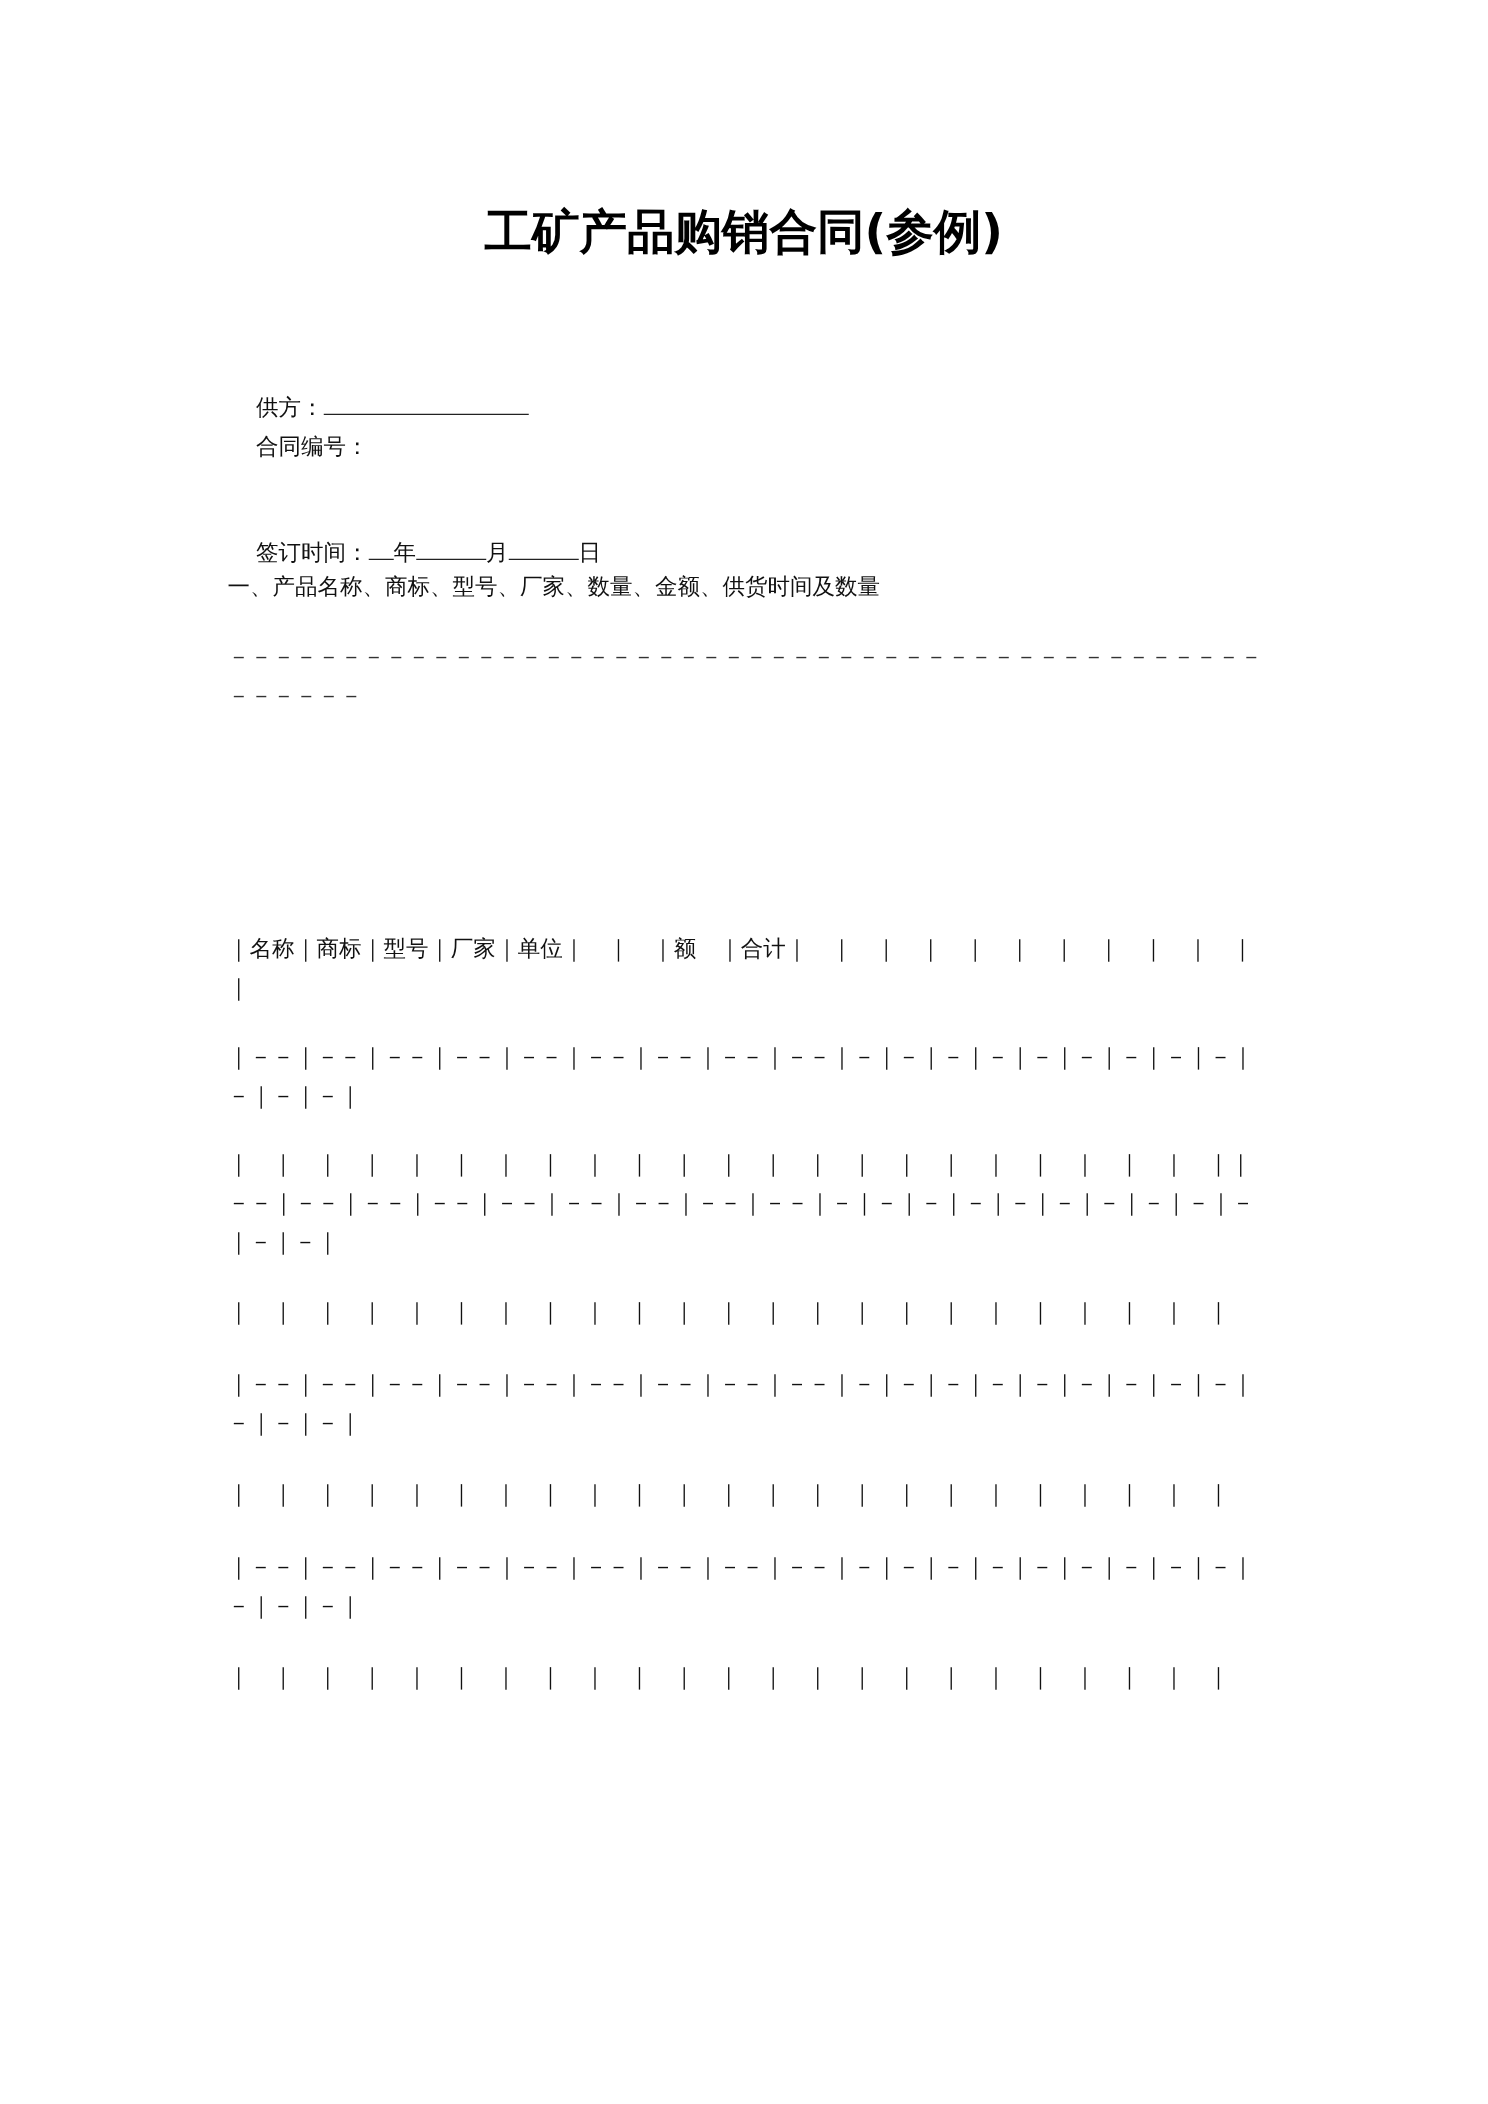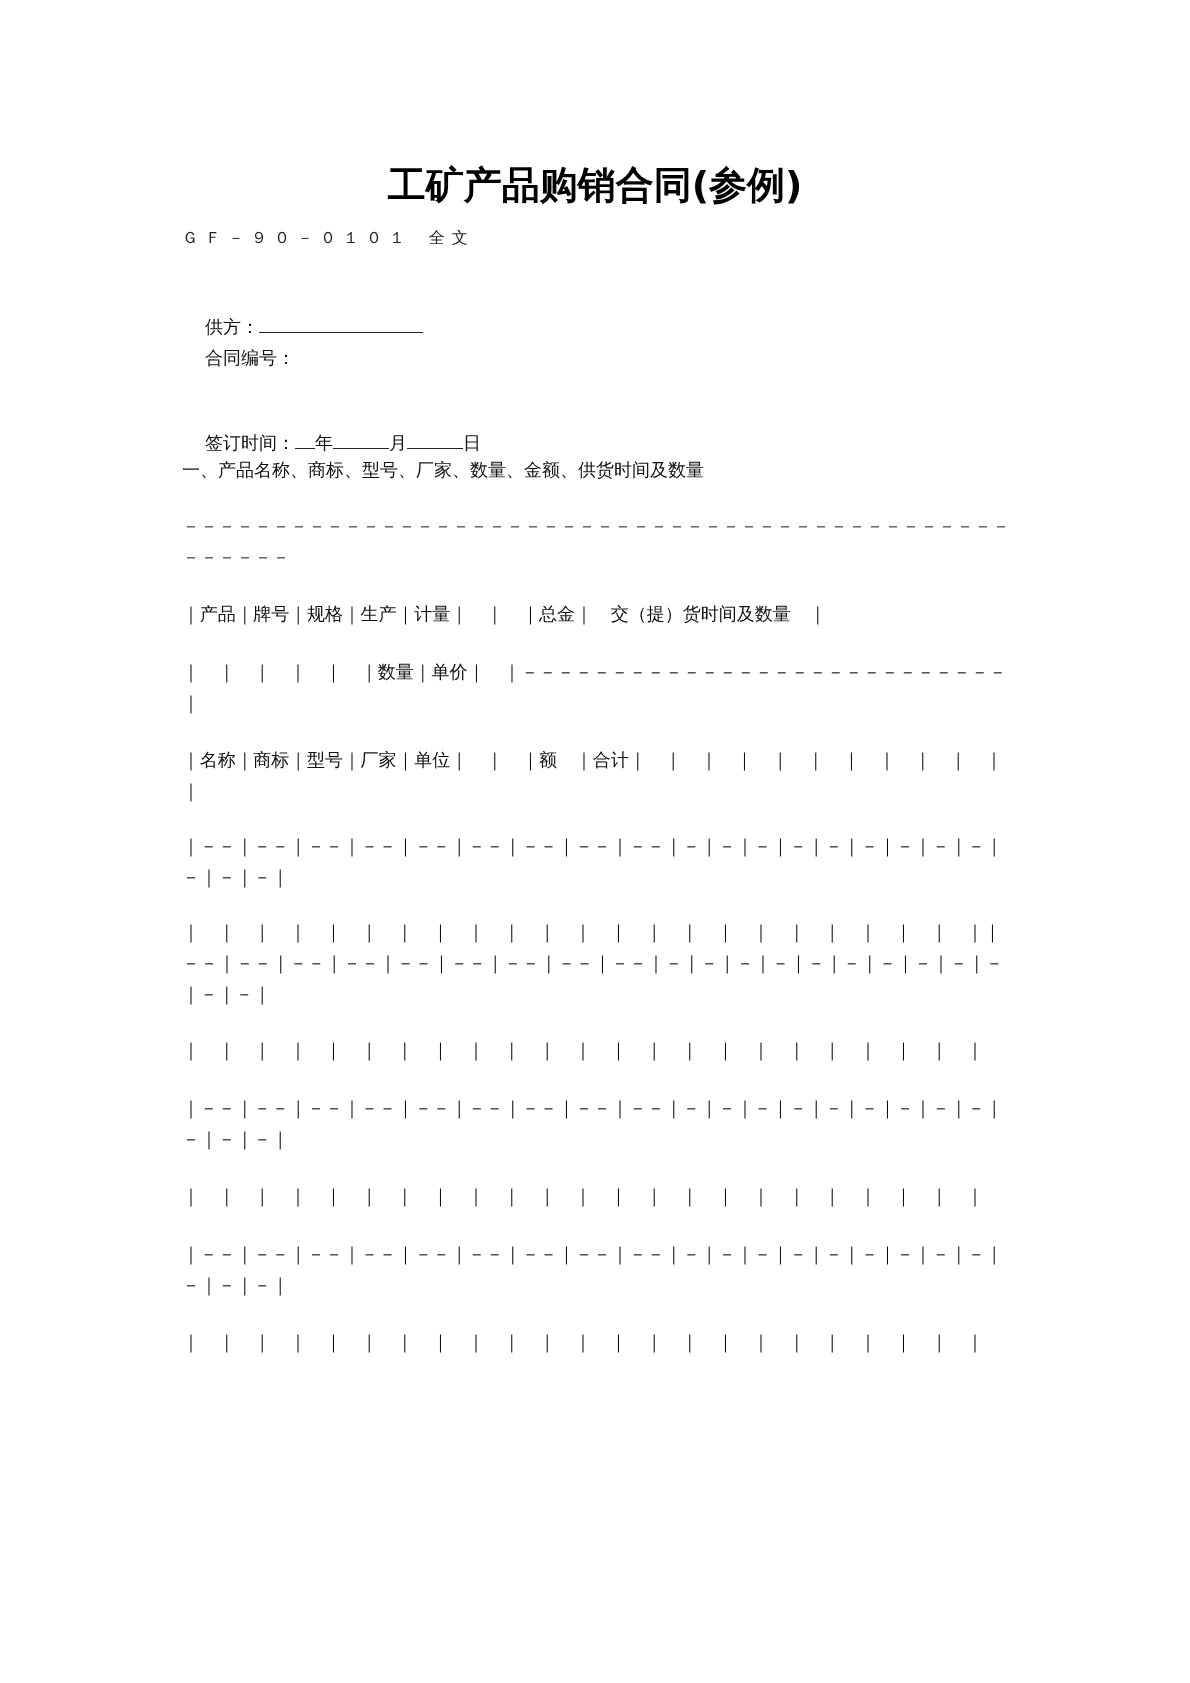--- a/index.html
+++ b/index.html
@@ -15,37 +15,34 @@
   .blank { display: inline-block; border-bottom: 1px solid #222; height: 18px; vertical-align: baseline; }
   .mono { font-family: "DejaVu Sans Mono", "Liberation Mono", monospace; color: #333; letter-spacing: 0; }
 </style>
 </head>
 <body>
 
 <div class="page">
 
   <div class="title">工矿产品购销合同(参例)</div>
 
-  <div class="line code" style="top:222px;">ＧＦ－９０－０１０１ 全文</div>
 
   <div class="line" style="top:280px;">
     <span>供方：</span><span class="blank" style="width:164px;"></span>
     <span>合同编号：</span>
   </div>
 
 
   <div class="line" style="top:396px;">
     <span>签订时间：</span><span class="blank" style="width:20px;"></span><span>年</span><span class="blank" style="width:56px;"></span><span>月</span><span class="blank" style="width:56px;"></span><span>日</span>
   </div>
 
   <div class="line" style="top:454px;">一、产品名称、商标、型号、厂家、数量、金额、供货时间及数量</div>
 
   <div class="line mono" style="top:510px;">－－－－－－－－－－－－－－－－－－－－－－－－－－－－－－－－－－－－－－－－－－－－－－－－－－－－</div>
-  <div class="line" style="top:598px;">｜产品｜牌号｜规格｜生产｜计量｜　｜　｜总金｜　交（提）货时间及数量　｜</div>
-  <div class="line" style="top:656px;">｜　｜　｜　｜　｜　｜数量｜单价｜　｜－－－－－－－－－－－－－－－－－－－－－－－－－－－｜</div>
   <div class="line" style="top:744px;">｜名称｜商标｜型号｜厂家｜单位｜　｜　｜额　｜合计｜　｜　｜　｜　｜　｜　｜　｜　｜　｜　｜　｜</div>
   <div class="line" style="top:830px;">｜－－｜－－｜－－｜－－｜－－｜－－｜－－｜－－｜－－｜－｜－｜－｜－｜－｜－｜－｜－｜－｜－｜－｜－｜</div>
   <div class="line" style="top:916px;">｜　｜　｜　｜　｜　｜　｜　｜　｜　｜　｜　｜　｜　｜　｜　｜　｜　｜　｜　｜　｜　｜　｜｜－－｜－－｜－－｜－－｜－－｜－－｜－－｜－－｜－－｜－｜－｜－｜－｜－｜－｜－｜－｜－｜－｜－｜－｜</div>
   <div class="line" style="top:1034px;">｜　｜　｜　｜　｜　｜　｜　｜　｜　｜　｜　｜　｜　｜　｜　｜　｜　｜　｜　｜　｜　｜　｜</div>
   <div class="line" style="top:1092px;">｜－－｜－－｜－－｜－－｜－－｜－－｜－－｜－－｜－－｜－｜－｜－｜－｜－｜－｜－｜－｜－｜－｜－｜－｜</div>
   <div class="line" style="top:1180px;">｜　｜　｜　｜　｜　｜　｜　｜　｜　｜　｜　｜　｜　｜　｜　｜　｜　｜　｜　｜　｜　｜　｜</div>
   <div class="line" style="top:1238px;">｜－－｜－－｜－－｜－－｜－－｜－－｜－－｜－－｜－－｜－｜－｜－｜－｜－｜－｜－｜－｜－｜－｜－｜－｜</div>
   <div class="line" style="top:1326px;">｜　｜　｜　｜　｜　｜　｜　｜　｜　｜　｜　｜　｜　｜　｜　｜　｜　｜　｜　｜　｜　｜　｜</div>
 
 </div>

